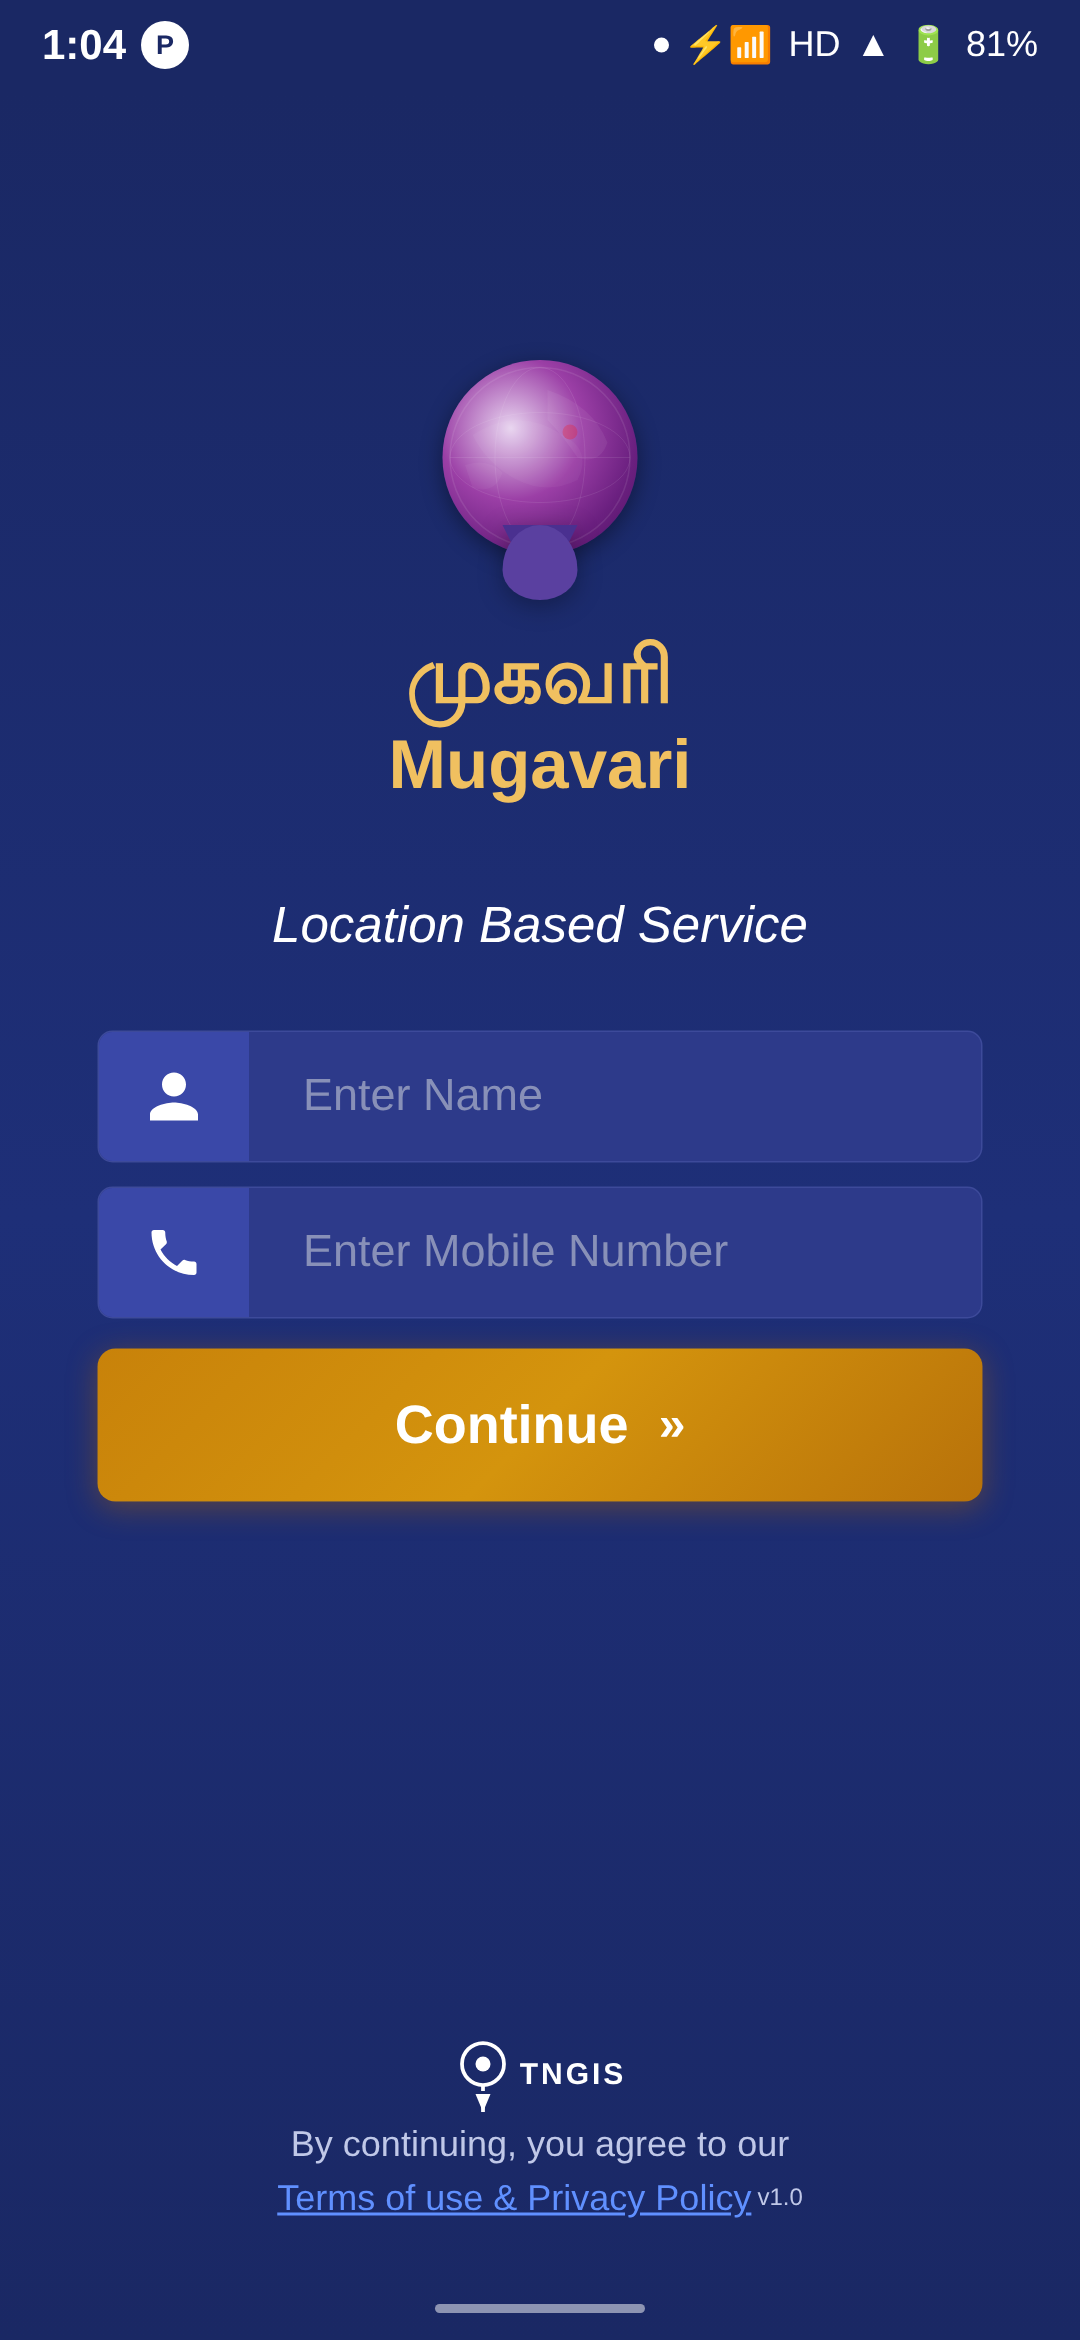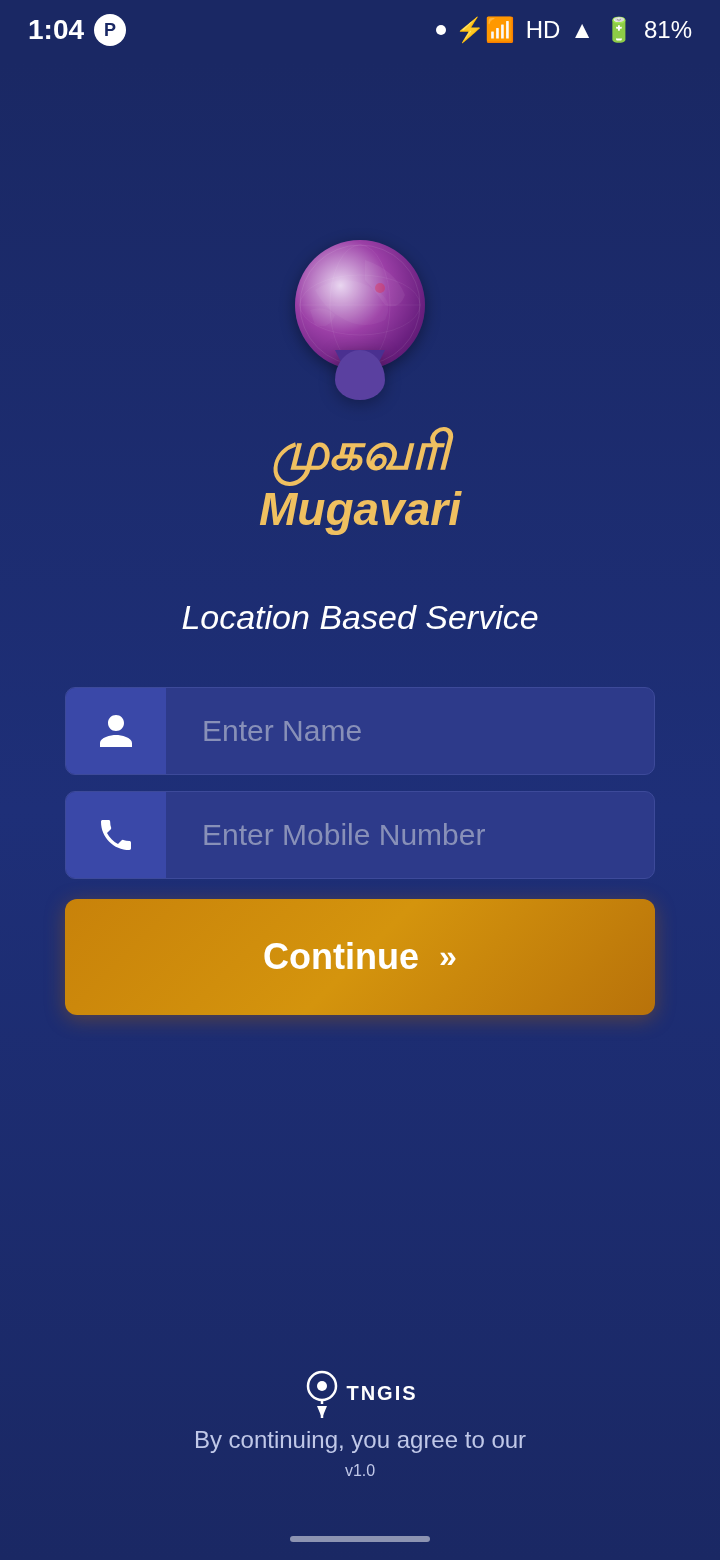--- a/index.html
+++ b/index.html
@@ -73,21 +73,20 @@
       position: relative;
     }
 
     
     .logo-section {
       display: flex;
       flex-direction: column;
       align-items: center;
       margin-top: 180px;
       margin-bottom: 40px;
-      font-style: italic;
     }
 
     .logo-icon {
       width: 160px;
       height: 160px;
       position: relative;
       margin-bottom: 20px;
     }
 
     .logo-globe {
@@ -198,21 +197,21 @@
       font-family: inherit;
     }
 
     .input-field::placeholder {
       color: #8890b8;
     }
 
     
     .continue-btn {
       width: 590px;
-      height: 116px;
+      height: 102px;
       background: linear-gradient(135deg, #c8820a, #d4940d, #b8720a);
       border: none;
       border-radius: 12px;
       display: flex;
       align-items: center;
       justify-content: center;
       gap: 20px;
       cursor: pointer;
       margin-top: 4px;
       box-shadow: 0 4px 20px rgba(180, 100, 0, 0.4);
@@ -391,19 +390,20 @@
       <svg class="tngis-pin-icon" viewBox="0 0 40 50">
         <circle cx="20" cy="18" r="14" fill="none" stroke="white" stroke-width="2.5"></circle>
         <circle cx="20" cy="18" r="5" fill="white"></circle>
         <line x1="20" y1="32" x2="20" y2="50" stroke="white" stroke-width="2.5" stroke-dasharray="4,3"></line>
         <path d="M 20 50 L 15 38 L 25 38 Z" fill="white"></path>
       </svg>
       <span class="tngis-text">TNGIS</span>
     </div>
     <div class="footer-text">By continuing, you agree to our</div>
     <div class="footer-bottom-row">
+      <span class="footer-link">Terms of use &amp; Privacy Policy</span>
       <span class="footer-version">v1.0</span>
     </div>
   </div>
 
   <div class="home-indicator"></div>
 
 </div>
 
 </body></html>

